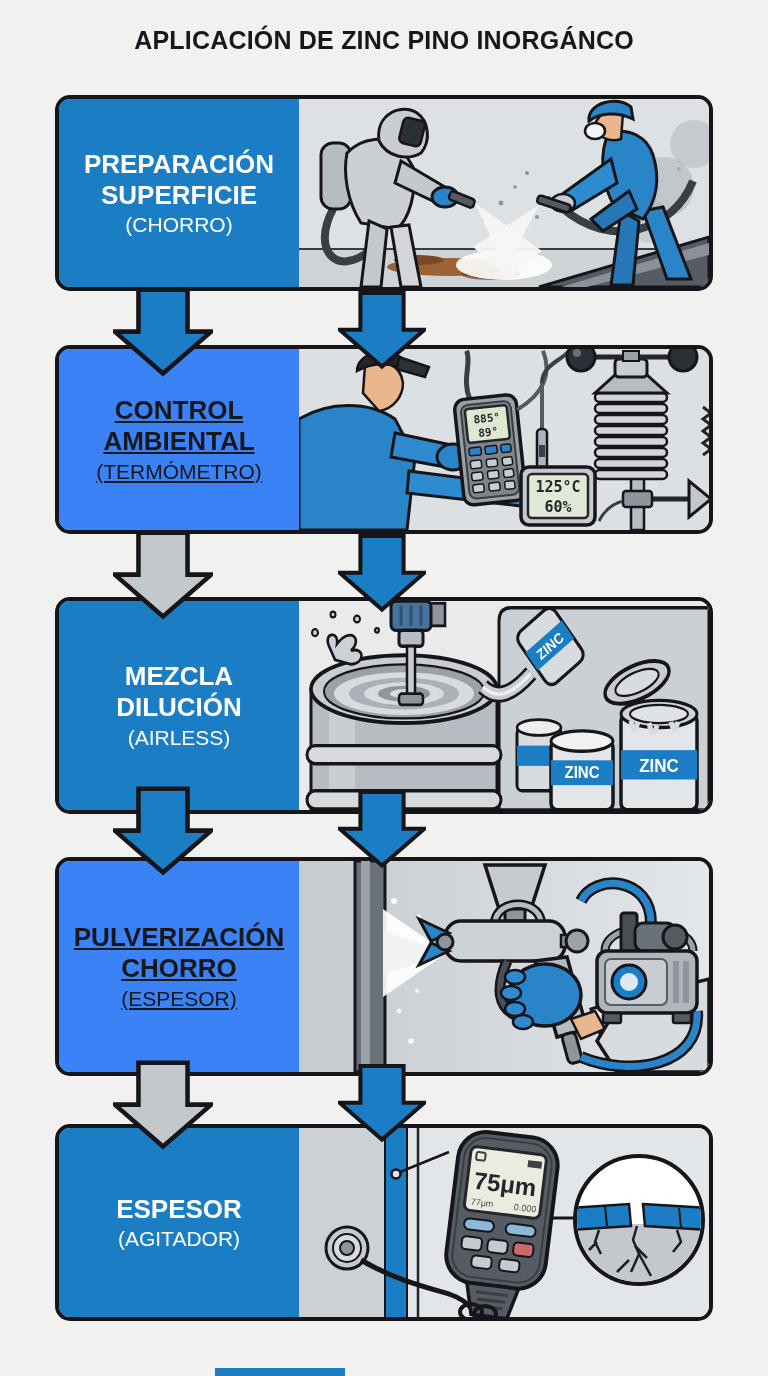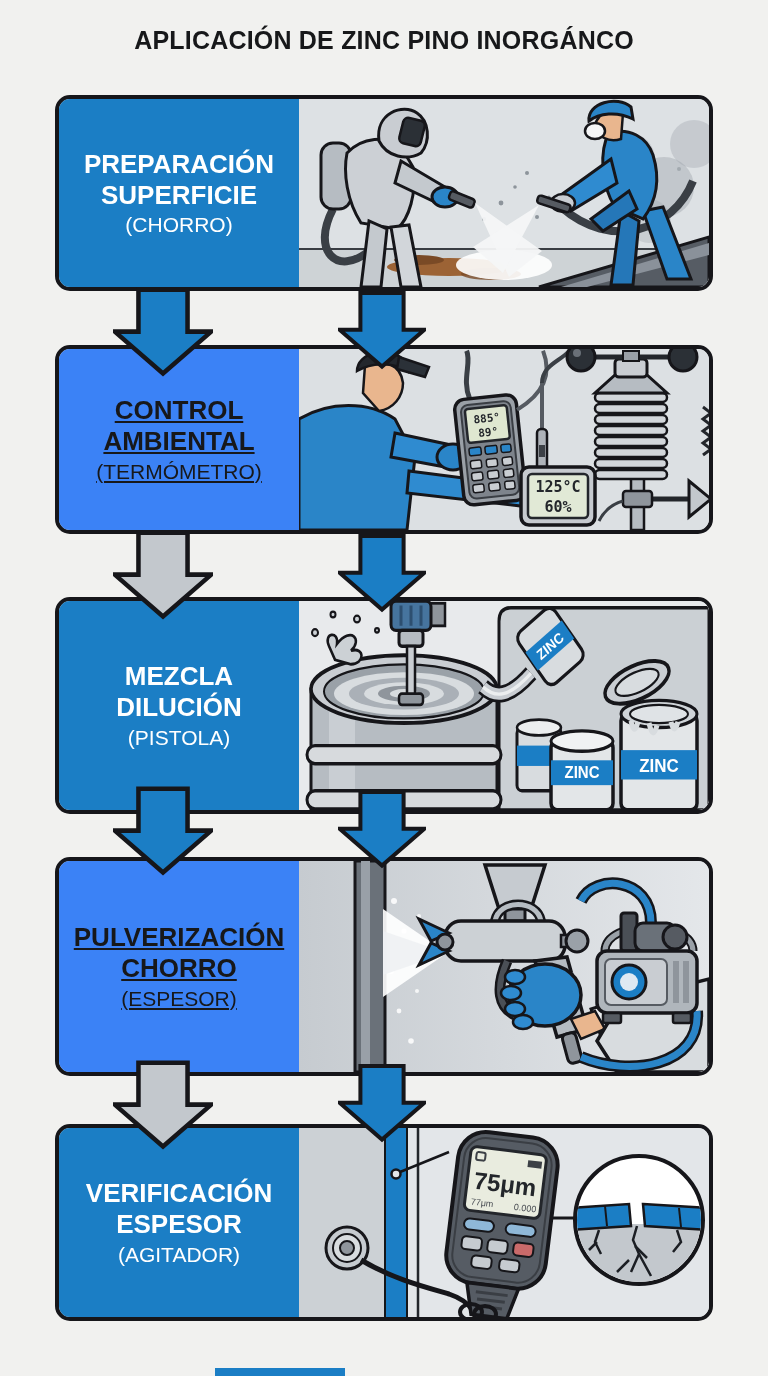--- a/index.html
+++ b/index.html
@@ -186,21 +186,21 @@
           <text class="lcd" x="259" y="163" font-size="15" text-anchor="middle">60%</text>
         </g>
       </svg>
     </div>
   </section>
 
   <section class="panel" style="top:597px;height:217px;">
     <div class="label blue">
       <div class="l1">MEZCLA</div>
       <div class="l1">DILUCIÓN</div>
-      <div class="sub">(PISTOLA)</div>
+      <div class="sub">(AIRLESS)</div>
     </div>
     <div class="art">
       <svg viewBox="0 0 410 185" preserveAspectRatio="none">
         <rect width="410" height="185" fill="#e8eaec"></rect>
         <path d="M200,185 L200,18 Q200,6 212,6 L410,6 L410,185 Z" fill="#cbd0d4" stroke="#16161a" stroke-width="3"></path>
         <g>
           <path d="M12,78 L12,185 L198,185 L198,78 Z" fill="#b6bcc2" stroke="#16161a" stroke-width="3"></path>
           <rect x="30" y="82" width="26" height="103" fill="#d2d6da" opacity=".7"></rect>
           <rect x="8" y="128" width="194" height="16" rx="8" fill="#d7dadd" stroke="#16161a" stroke-width="3"></rect>
           <rect x="8" y="168" width="194" height="16" rx="8" fill="#d7dadd" stroke="#16161a" stroke-width="3"></rect>
@@ -338,21 +338,20 @@
           <rect x="384" y="100" width="6" height="42" fill="#8f959c"></rect>
           <rect x="304" y="152" width="18" height="10" rx="2" fill="#565b62" stroke="#16161a" stroke-width="2.5"></rect>
           <rect x="374" y="152" width="18" height="10" rx="2" fill="#565b62" stroke="#16161a" stroke-width="2.5"></rect>
         </g>
       </svg>
     </div>
   </section>
 
   <section class="panel" style="top:1124px;height:197px;">
     <div class="label blue">
-      <div class="l1">VERIFICACIÓN</div>
       <div class="l1">ESPESOR</div>
       <div class="sub">(AGITADOR)</div>
     </div>
     <div class="art">
       <svg viewBox="0 0 410 189" preserveAspectRatio="none">
         <rect width="410" height="189" fill="#e3e6e9"></rect>
         <rect x="0" y="0" width="86" height="189" fill="#ccd1d5"></rect>
         <rect x="86" y="0" width="22" height="189" fill="#1b7ec5"></rect>
         <line x1="86" y1="0" x2="86" y2="189" stroke="#14161a" stroke-width="2"></line>
         <line x1="108" y1="0" x2="108" y2="189" stroke="#14161a" stroke-width="2"></line>

